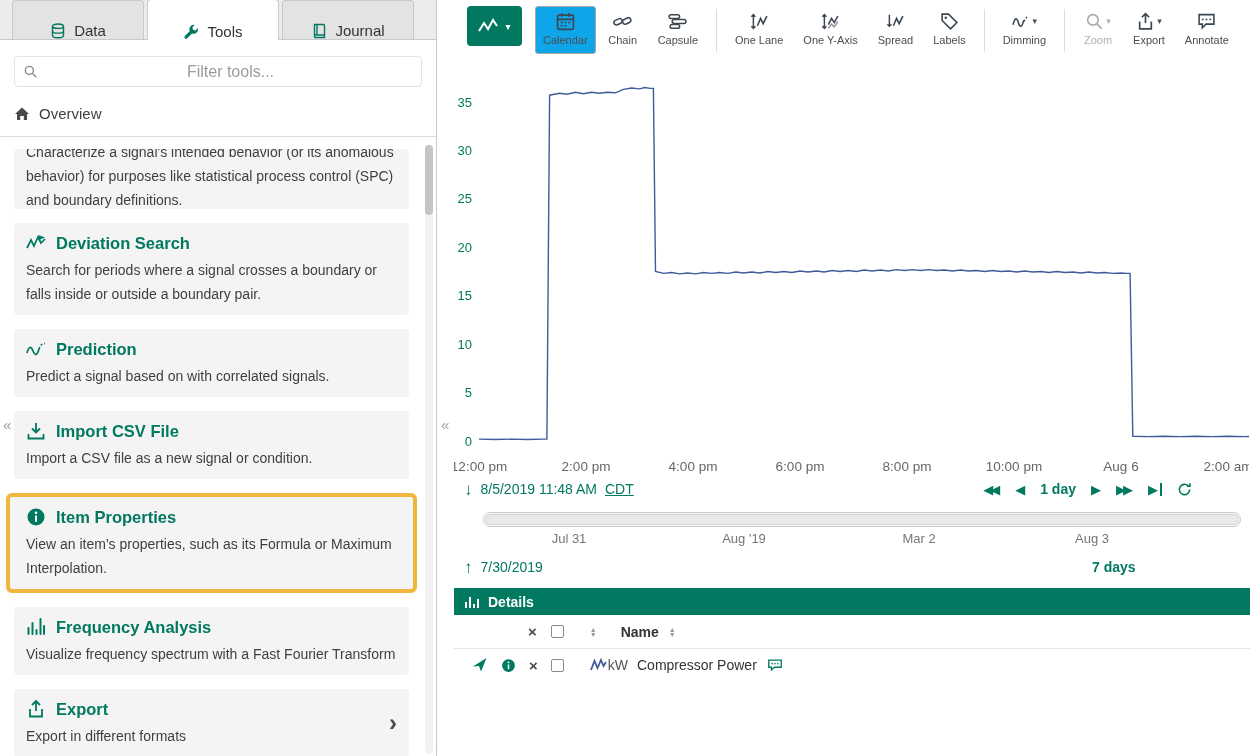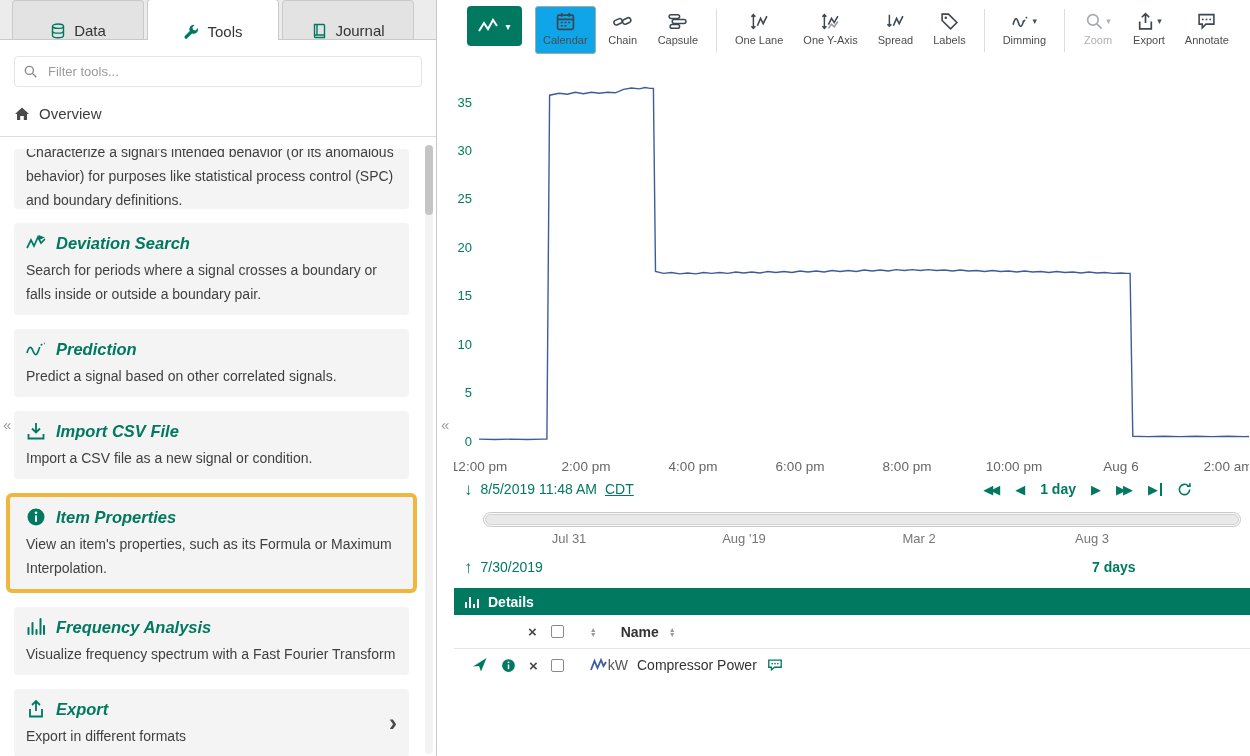--- a/index.html
+++ b/index.html
@@ -23,32 +23,32 @@
        background:#e3e3e3;border:1px solid #c9c9c9;border-bottom:none;border-radius:4px 4px 0 0;
        font-size:15px;color:#333;cursor:pointer;}
   .tab .ic{color:var(--teal);}
   .tab.active{background:#fff;height:41px;margin-bottom:-1px;}
   .ic{width:16px;height:16px;flex:none;display:block;}
   .ic20{width:20px;height:20px;flex:none;display:block;}
 
   .filter-wrap{margin:16px 14px 8px;position:relative;}
   .filter-wrap .ic{position:absolute;left:9px;top:8px;color:#8a8a8a;width:15px;height:15px;}
   .filter-input{width:100%;height:31px;border:1px solid #e4e4e4;border-radius:4px;padding:0 8px 0 33px;
-       font-family:inherit;font-size:13px;color:#555;background:#fff;outline:none;}
+       font-family:inherit;font-size:16px;color:#555;background:#fff;outline:none;text-align:center;}
   .filter-input::placeholder{color:#9b9b9b;}
 
   .overview-row{display:flex;align-items:center;gap:9px;padding:10px 14px 14px;font-size:15px;color:#3f3f3f;
        border-bottom:1px solid #dcdcdc;cursor:pointer;}
   .overview-row .ic{color:#4a4a4a;}
 
   .tool-list{padding:12px 27px 0 14px;}
   .tool-card{background:var(--card);border-radius:4px;padding:9px 12px;margin-bottom:14px;cursor:pointer;position:relative;}
   .tool-card.clipped{height:60px;padding-top:0;padding-bottom:0;overflow:hidden;}
   .tool-card.clipped .tool-desc{margin-top:-9px;}
-  .tool-title-row{display:flex;align-items:center;gap:10px;margin-bottom:4px;font-style:italic;}
+  .tool-title-row{display:flex;align-items:center;gap:10px;margin-bottom:4px;}
   .tool-title-row .ic20{color:var(--teal);}
   .tool-title{color:var(--teal);font-size:16.5px;font-weight:600;line-height:22px;}
   .tool-desc{font-size:14px;line-height:24px;color:#3f3f3f;}
   .tool-card.highlighted{border:4px solid var(--yellow);border-radius:6px;margin-left:-8px;margin-right:-8px;padding:9px 16px;}
   .chev{position:absolute;right:12px;top:50%;transform:translateY(-50%);font-size:24px;font-weight:700;color:#4a4a4a;line-height:1;}
 
   .sb-scroll{position:absolute;top:145px;bottom:2px;right:3px;width:8px;background:#f3f3f3;border-radius:4px;}
   .sb-thumb{width:8px;height:70px;background:#c5c5c5;border-radius:4px;cursor:pointer;}
   .collapse{color:#9a9a9a;font-size:15px;line-height:1;cursor:pointer;user-select:none;}
   .collapse-sb{position:absolute;left:3px;top:417px;}
@@ -172,21 +172,21 @@
       </div>
 
       <div class="tool-card">
         <div class="tool-title-row">
           <svg class="ic20" viewBox="0 0 20 20">
               <path d="M1 14c2-7 4-7 6-2s4 5 6-2" fill="none" stroke="currentColor" stroke-width="1.7"></path>
               <path d="M13 10c1.5-4 3-5.5 6-5.5" fill="none" stroke="currentColor" stroke-width="1.7" stroke-dasharray="2 2"></path>
             </svg>
           <span class="tool-title">Prediction</span>
         </div>
-        <div class="tool-desc">Predict a signal based on other correlated signals.</div>
+        <div class="tool-desc">Predict a signal based on with correlated signals.</div>
       </div>
 
       <div class="tool-card">
         <div class="tool-title-row">
           <svg class="ic20" viewBox="0 0 20 20">
               <path d="M10 2v9M6 7.5l4 4 4-4" stroke="currentColor" stroke-width="1.8" fill="none"></path>
               <path d="M2.5 13v4.5h15V13" stroke="currentColor" stroke-width="1.8" fill="none"></path>
             </svg>
           <span class="tool-title">Import CSV File</span>
         </div>

